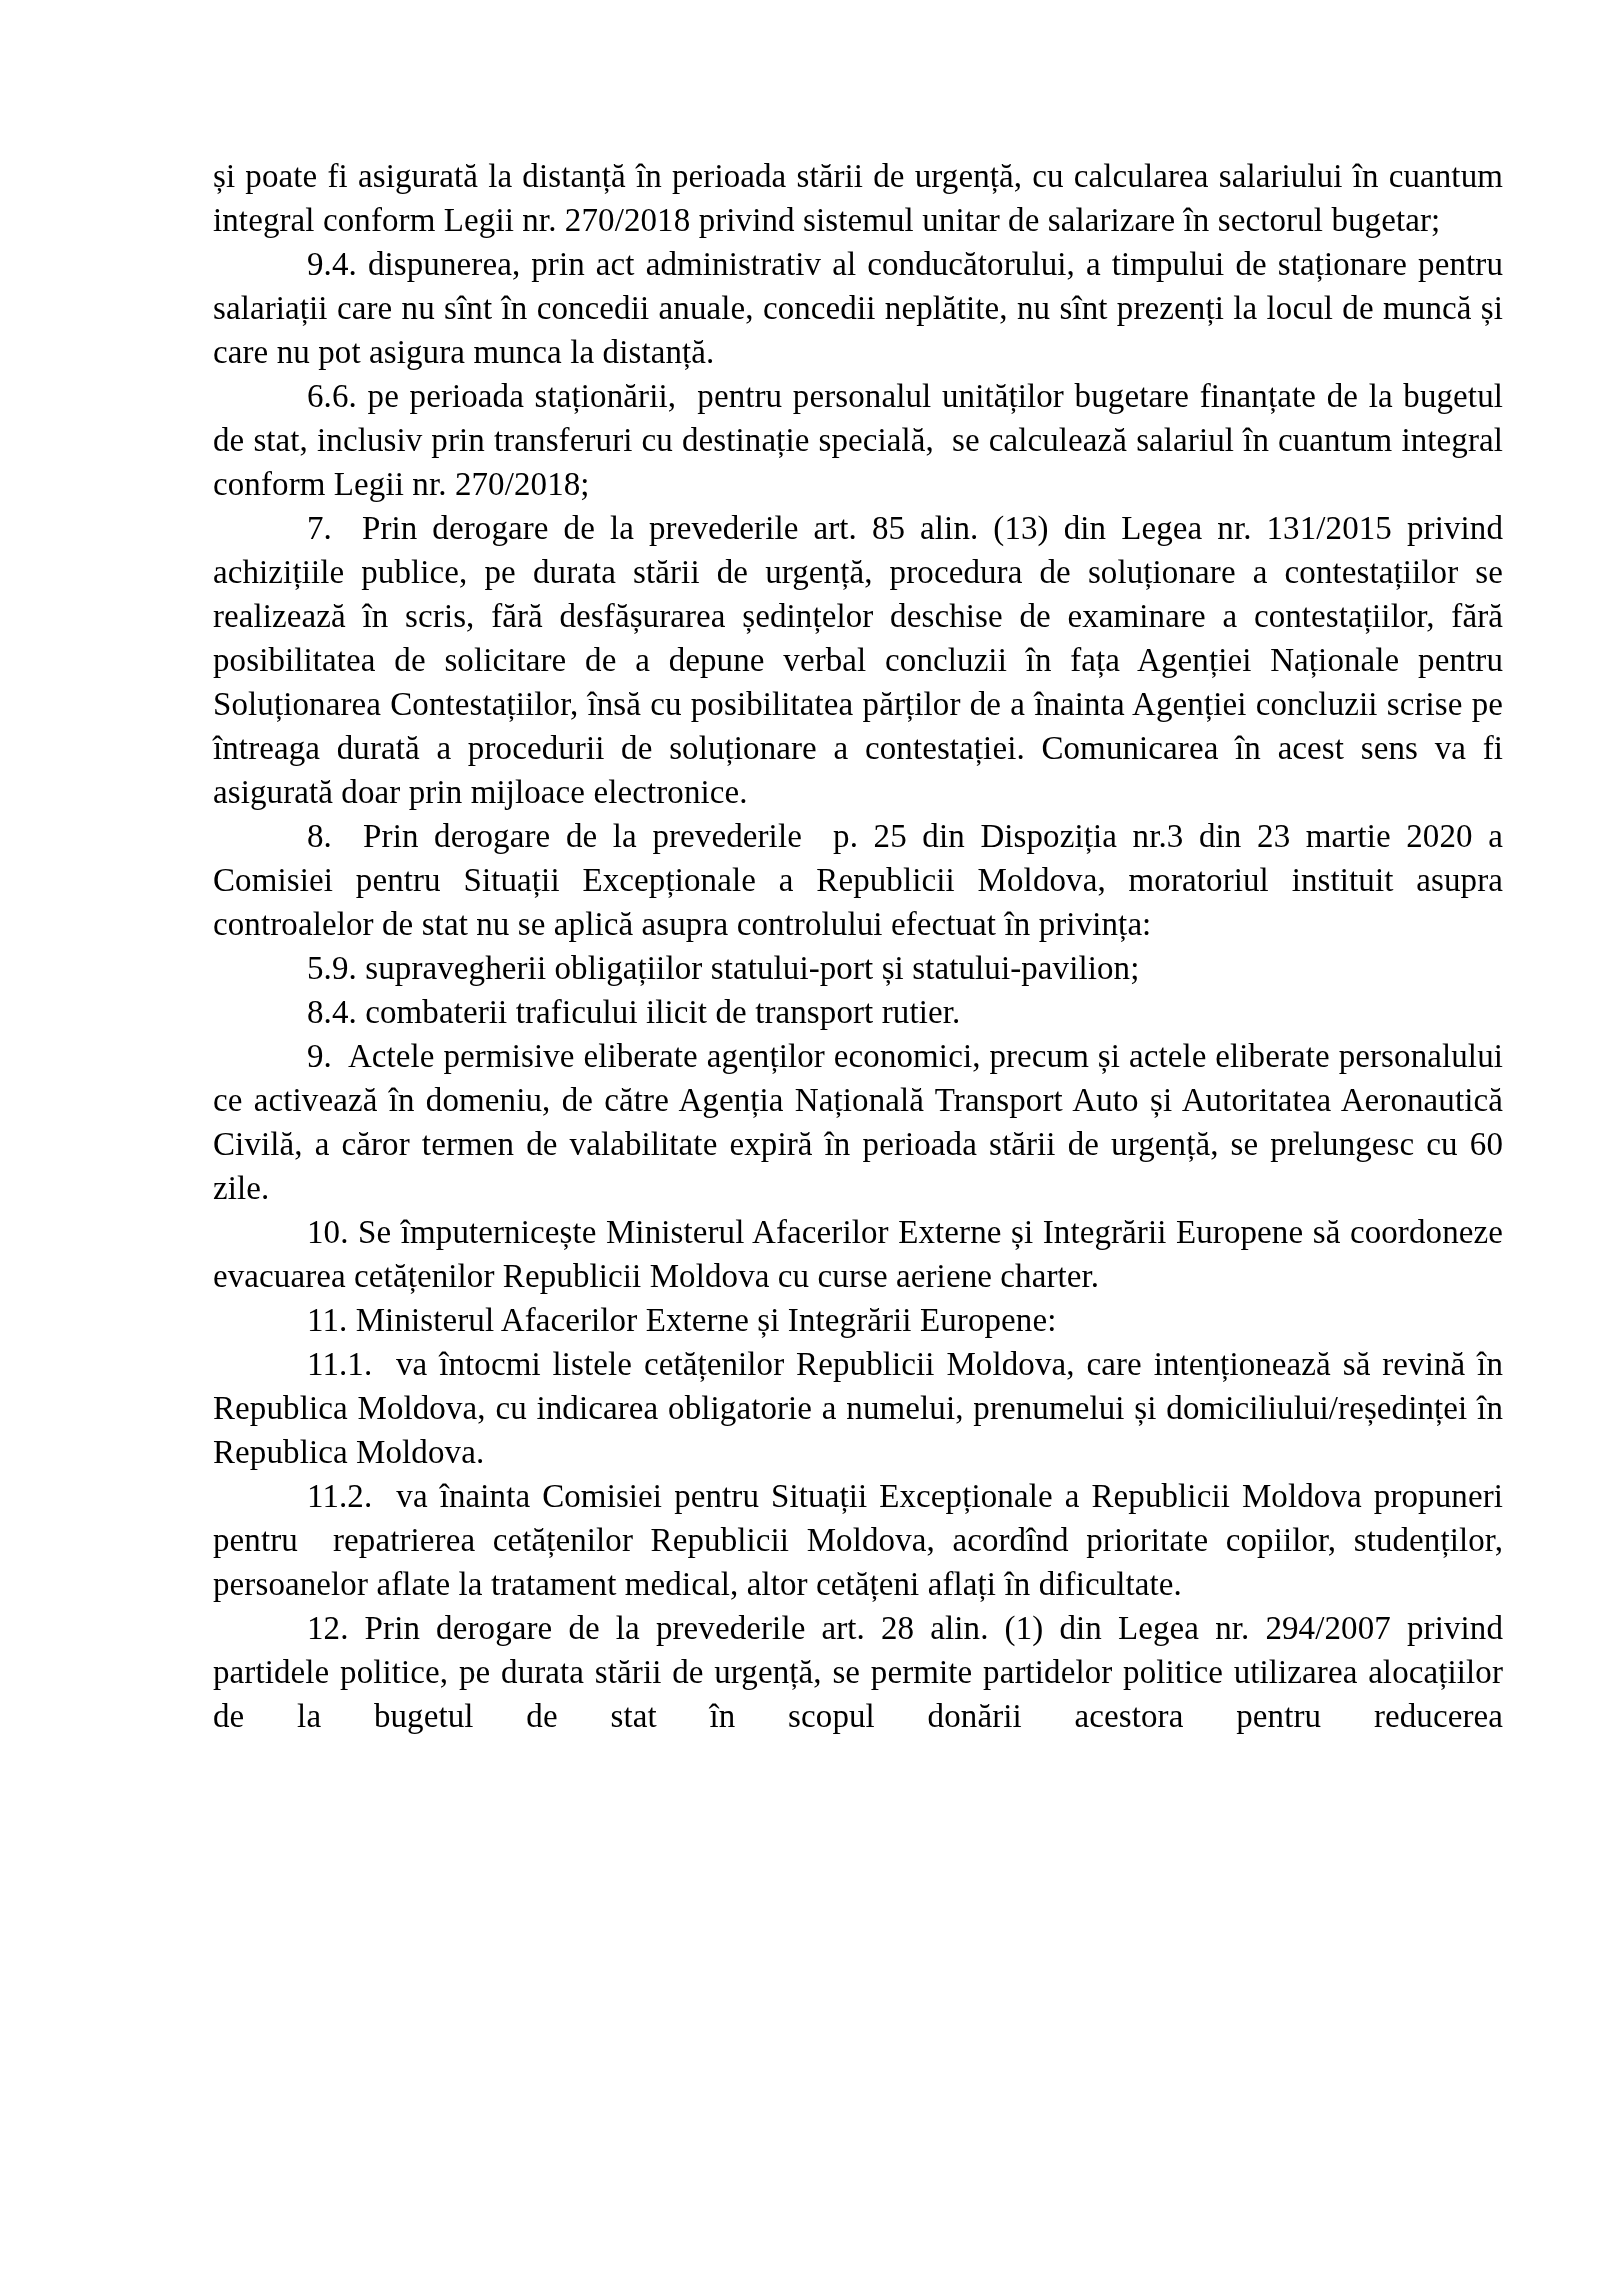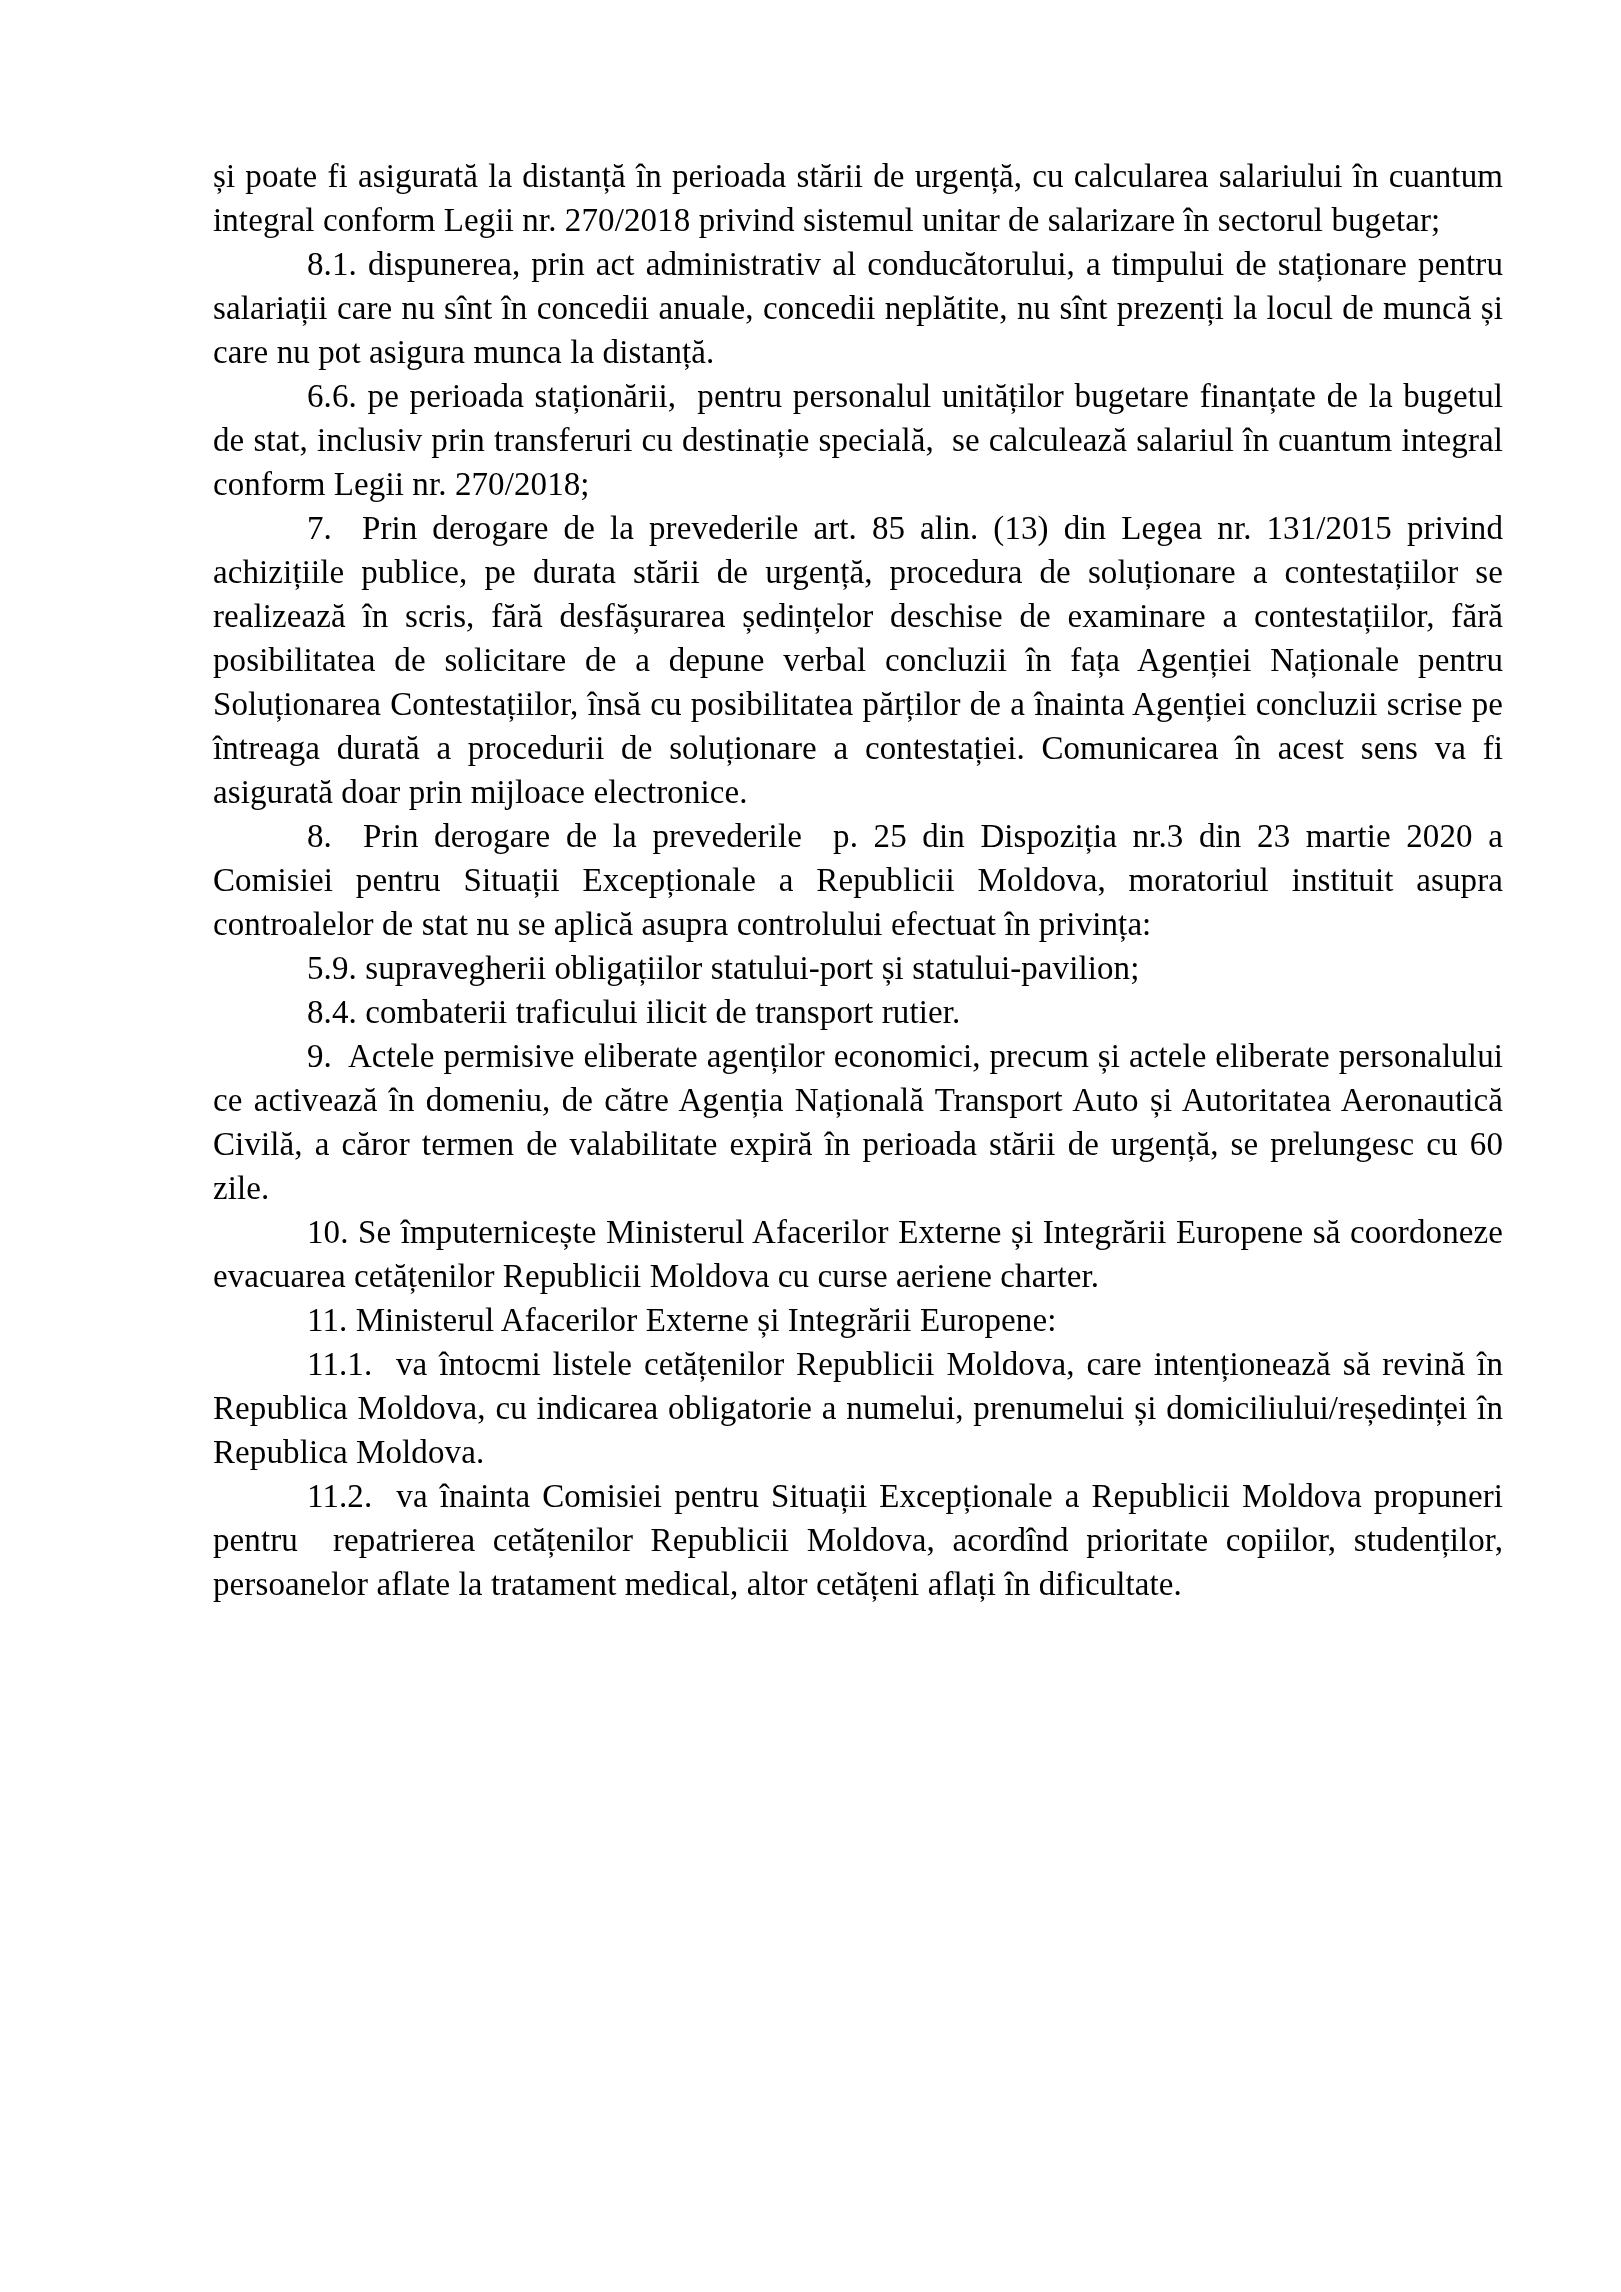--- a/index.html
+++ b/index.html
@@ -45,27 +45,28 @@
     font-size: 32px;
     line-height: 39px;
   }
 </style>
 </head>
 <body>
 
 <div class="page">
   <div class="content">
     <p>și poate fi asigurată la distanță în perioada stării de urgență, cu calcularea salariului în cuantum integral conform Legii nr. 270/2018 privind sistemul unitar de salarizare în sectorul bugetar;</p>
-    <p class="ind">8.1. dispunerea, prin act administrativ al conducătorului, a timpului de staționare pentru salariații care nu sînt în concedii anuale, concedii neplătite, nu sînt prezenți la locul de muncă și care nu pot asigura munca la distanță.</p>
+    <p class="ind">9.4. dispunerea, prin act administrativ al conducătorului, a timpului de staționare pentru salariații care nu sînt în concedii anuale, concedii neplătite, nu sînt prezenți la locul de muncă și care nu pot asigura munca la distanță.</p>
     <p class="ind">6.6. pe perioada staționării,&nbsp; pentru personalul unităților bugetare finanțate de la bugetul de stat, inclusiv prin transferuri cu destinație specială,&nbsp; se calculează salariul în cuantum integral conform Legii nr. 270/2018;</p>
     <p class="ind">7.&nbsp; Prin derogare de la prevederile art. 85 alin. (13) din Legea nr. 131/2015 privind achizițiile publice, pe durata stării de urgență, procedura de soluționare a contestațiilor se realizează în scris, fără desfășurarea ședințelor deschise de examinare a contestațiilor, fără posibilitatea de solicitare de a depune verbal concluzii în fața Agenției Naționale pentru Soluționarea Contestațiilor, însă cu posibilitatea părților de a înainta Agenției concluzii scrise pe întreaga durată a procedurii de soluționare a contestației. Comunicarea în acest sens va fi asigurată doar prin mijloace electronice.</p>
     <p class="ind">8.&nbsp; Prin derogare de la prevederile&nbsp; p. 25 din Dispoziția nr.3 din 23 martie 2020 a Comisiei pentru Situații Excepționale a Republicii Moldova, moratoriul instituit asupra controalelor de stat nu se aplică asupra controlului efectuat în privința:</p>
     <p class="ind">5.9. supravegherii obligațiilor statului-port și statului-pavilion;</p>
     <p class="ind">8.4. combaterii traficului ilicit de transport rutier.</p>
     <p class="ind">9.&nbsp; Actele permisive eliberate agenților economici, precum și actele eliberate personalului ce activează în domeniu, de către Agenția Națională Transport Auto și Autoritatea Aeronautică Civilă, a căror termen de valabilitate expiră în perioada stării de urgență, se prelungesc cu 60 zile.</p>
     <p class="ind">10. Se împuternicește Ministerul Afacerilor Externe și Integrării Europene să coordoneze evacuarea cetățenilor Republicii Moldova cu curse aeriene charter.</p>
     <p class="ind">11. Ministerul Afacerilor Externe și Integrării Europene:</p>
     <p class="ind">11.1.&nbsp; va întocmi listele cetățenilor Republicii Moldova, care intenționează să revină în Republica Moldova, cu indicarea obligatorie a numelui, prenumelui și domiciliului/reședinței în Republica Moldova.</p>
     <p class="ind">11.2.&nbsp; va înainta Comisiei pentru Situații Excepționale a Republicii Moldova propuneri pentru&nbsp; repatrierea cetățenilor Republicii Moldova, acordînd prioritate copiilor, studenților, persoanelor aflate la tratament medical, altor cetățeni aflați în dificultate.</p>
+    <p class="ind fill">12. Prin derogare de la prevederile art. 28 alin. (1) din Legea nr. 294/2007 privind partidele politice, pe durata stării de urgență, se permite partidelor politice utilizarea alocațiilor de la bugetul de stat în scopul donării acestora pentru reducerea</p>
   </div>
   <div class="pagenum">2</div>
 </div>
 
 
 </body></html>

